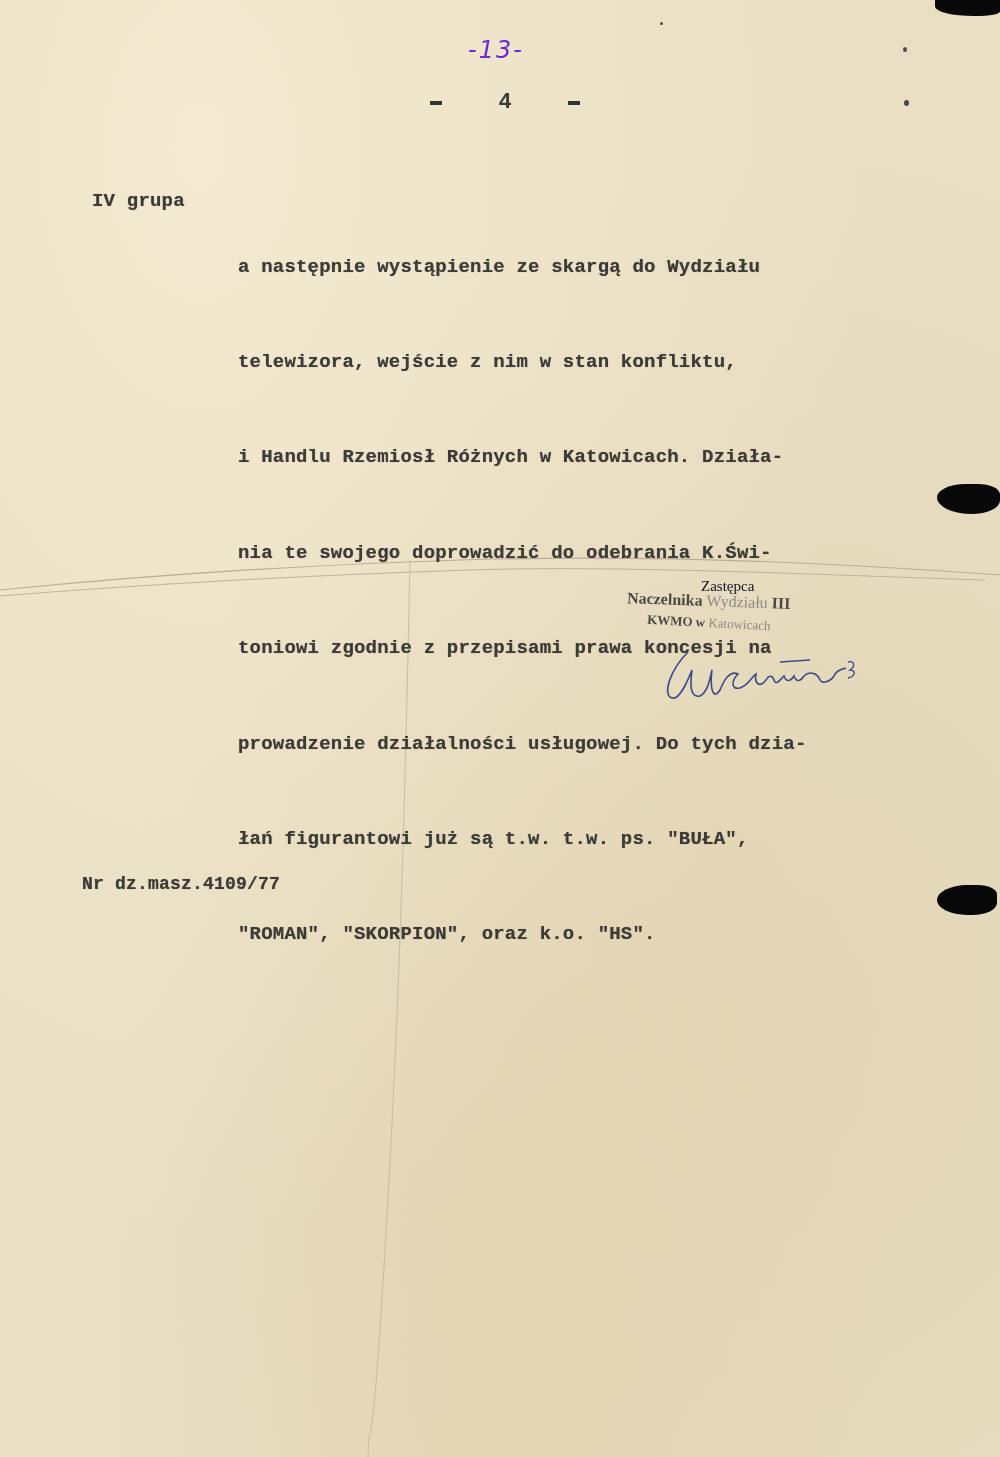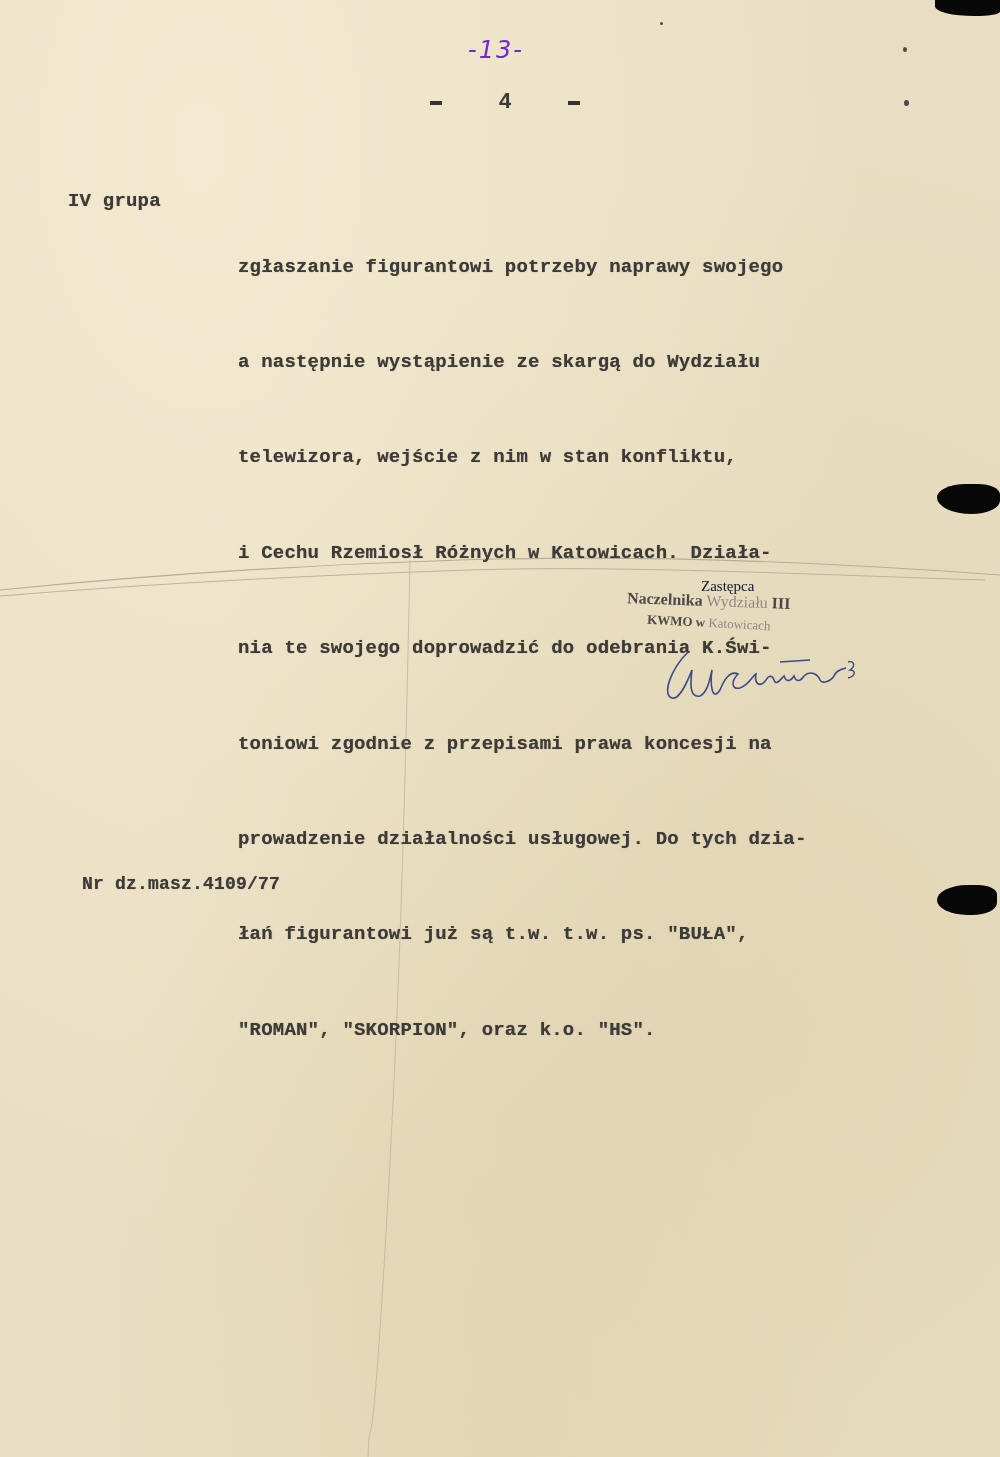--- a/index.html
+++ b/index.html
@@ -27,21 +27,21 @@
       position: absolute; left: 468px; top: 12px;
       font-family: "DejaVu Sans", sans-serif; font-size: 24px; color: #6d28d9;
       font-style: italic; letter-spacing: 2px; margin-top: 24px;
     }
     .page-num {
       position: absolute; top: 90px; left: 430px; width: 150px;
       display: flex; justify-content: space-between; align-items: center;
     }
     .dash { width: 12px; height: 4px; background: #333; display: inline-block; }
     .page-num .num { font-family: "Liberation Mono", monospace; font-size: 22px; font-weight: bold; color: #3c3b37; }
-    .label-left { left: 68px; top: 190px; text-align: right; }
+    .label-left { left: 92px; top: 190px; text-align: right; }
     .body-text { left: 208px; top: 188px; line-height: 31.8px; }
     .body-text .line { display: block; }
     .body-text .first { margin-left: 0; }
     .body-text .rest { margin-left: 30px; }
     .ink-x { color: #2a2d5a; font-size: 14px; position: relative; top: 6px; }
     .stamp {
       position: absolute; left: 625px; top: 578px; width: 240px;
       font-family: "Liberation Serif", "DejaVu Serif", serif; color: #4c4a48;
     }
     .stamp .l1 { position: absolute; left: 76px; top: 0; font-size: 15px; color: #0f172a; }
@@ -68,24 +68,23 @@
 
 <div class="page-num">
   <span class="dash"></span>
   <span class="num">4</span>
   <span class="dash"></span>
 </div>
 
 <div class="typed label-left">IV grupa</div>
 
 <div class="typed body-text">
-  <span class="line rest">zgłaszanie figurantowi potrzeby naprawy swojego</span>
   <span class="line rest">a następnie wystąpienie ze skargą do Wydziału</span>
   <span class="line rest">telewizora, wejście z nim w stan konfliktu,</span>
-  <span class="line rest">i Cechu Rzemiosł Różnych w Katowicach. Działa-</span>
+  <span class="line rest">i Handlu Rzemiosł Różnych w Katowicach. Działa-</span>
   <span class="line rest">nia te swojego doprowadzić do odebrania K.Świ-</span>
   <span class="line rest">toniowi zgodnie z przepisami prawa koncesji na</span>
   <span class="line rest">prowadzenie działalności usługowej. Do tych dzia-</span>
   <span class="line rest">łań figurantowi już są t.w. t.w. ps. "BUŁA",</span>
   <span class="line rest">"ROMAN", "SKORPION", oraz k.o. "HS".</span>
 </div>
 
 <div class="stamp">
   <div class="l1">Zastępca</div>
   <div class="l2"><span>Naczelnika </span><span class="faint">Wydziału </span><span>III</span></div>

